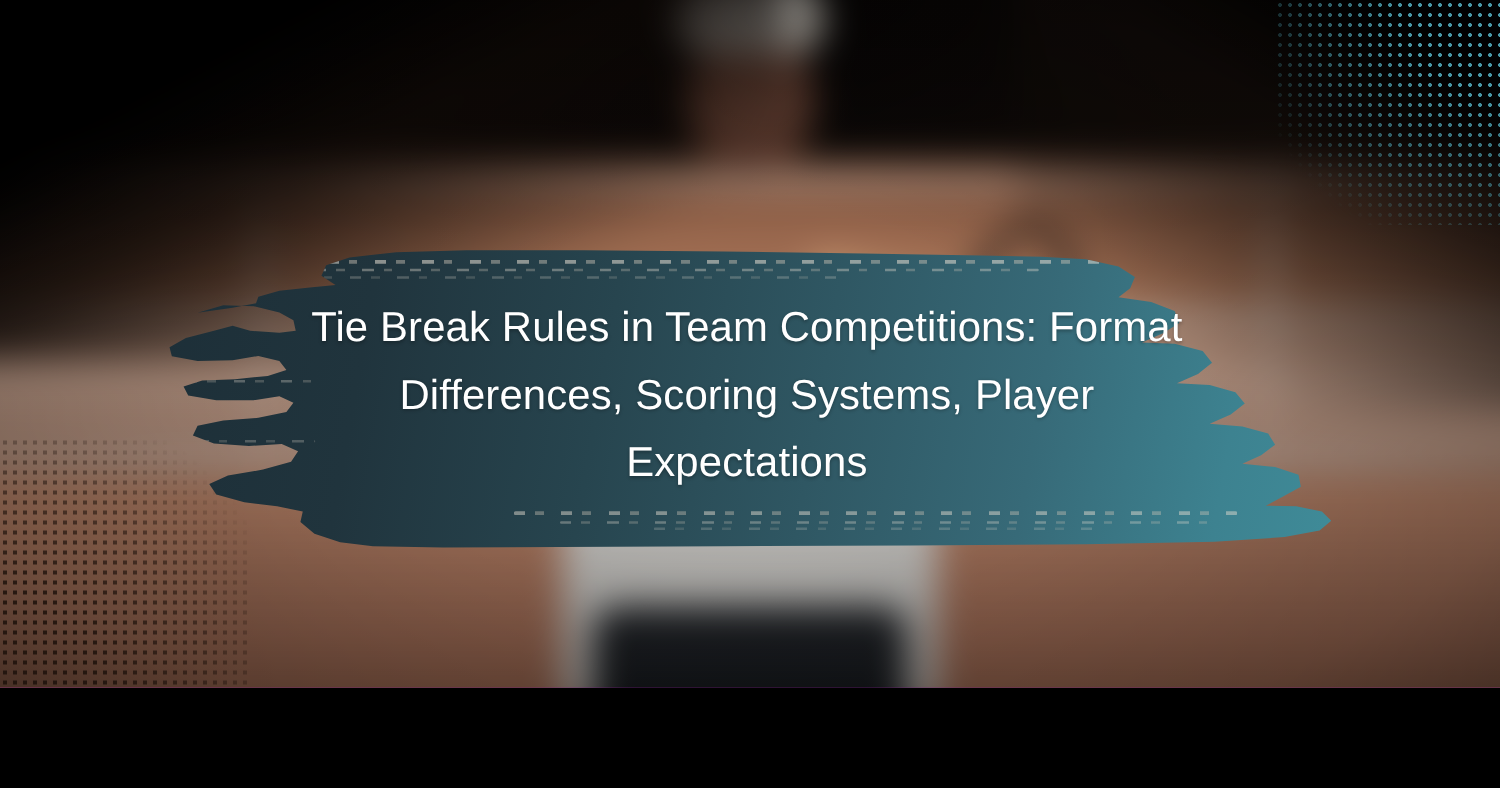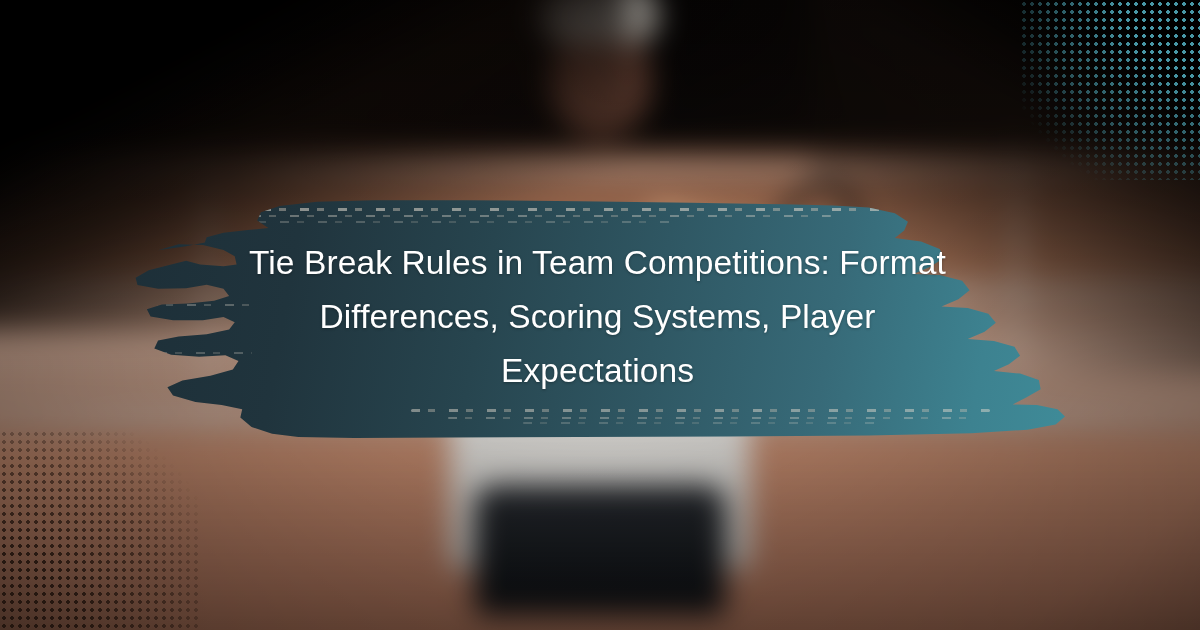--- a/index.html
+++ b/index.html
@@ -5,21 +5,21 @@
   * { margin:0; padding:0; box-sizing:border-box; }
   html,body { width:1200px; height:630px; overflow:hidden; }
   body {
     font-family:"Liberation Sans", sans-serif;
     background:#000;
   }
 
   #stage {
     position:relative;
     width:1200px;
-    height:630px;
+    height:550px;
     overflow:hidden;
     background:#a21caf;
   }
 
   
   .photo {
     position:absolute; inset:0;
     overflow:hidden;
   }
   .photo-inner {

